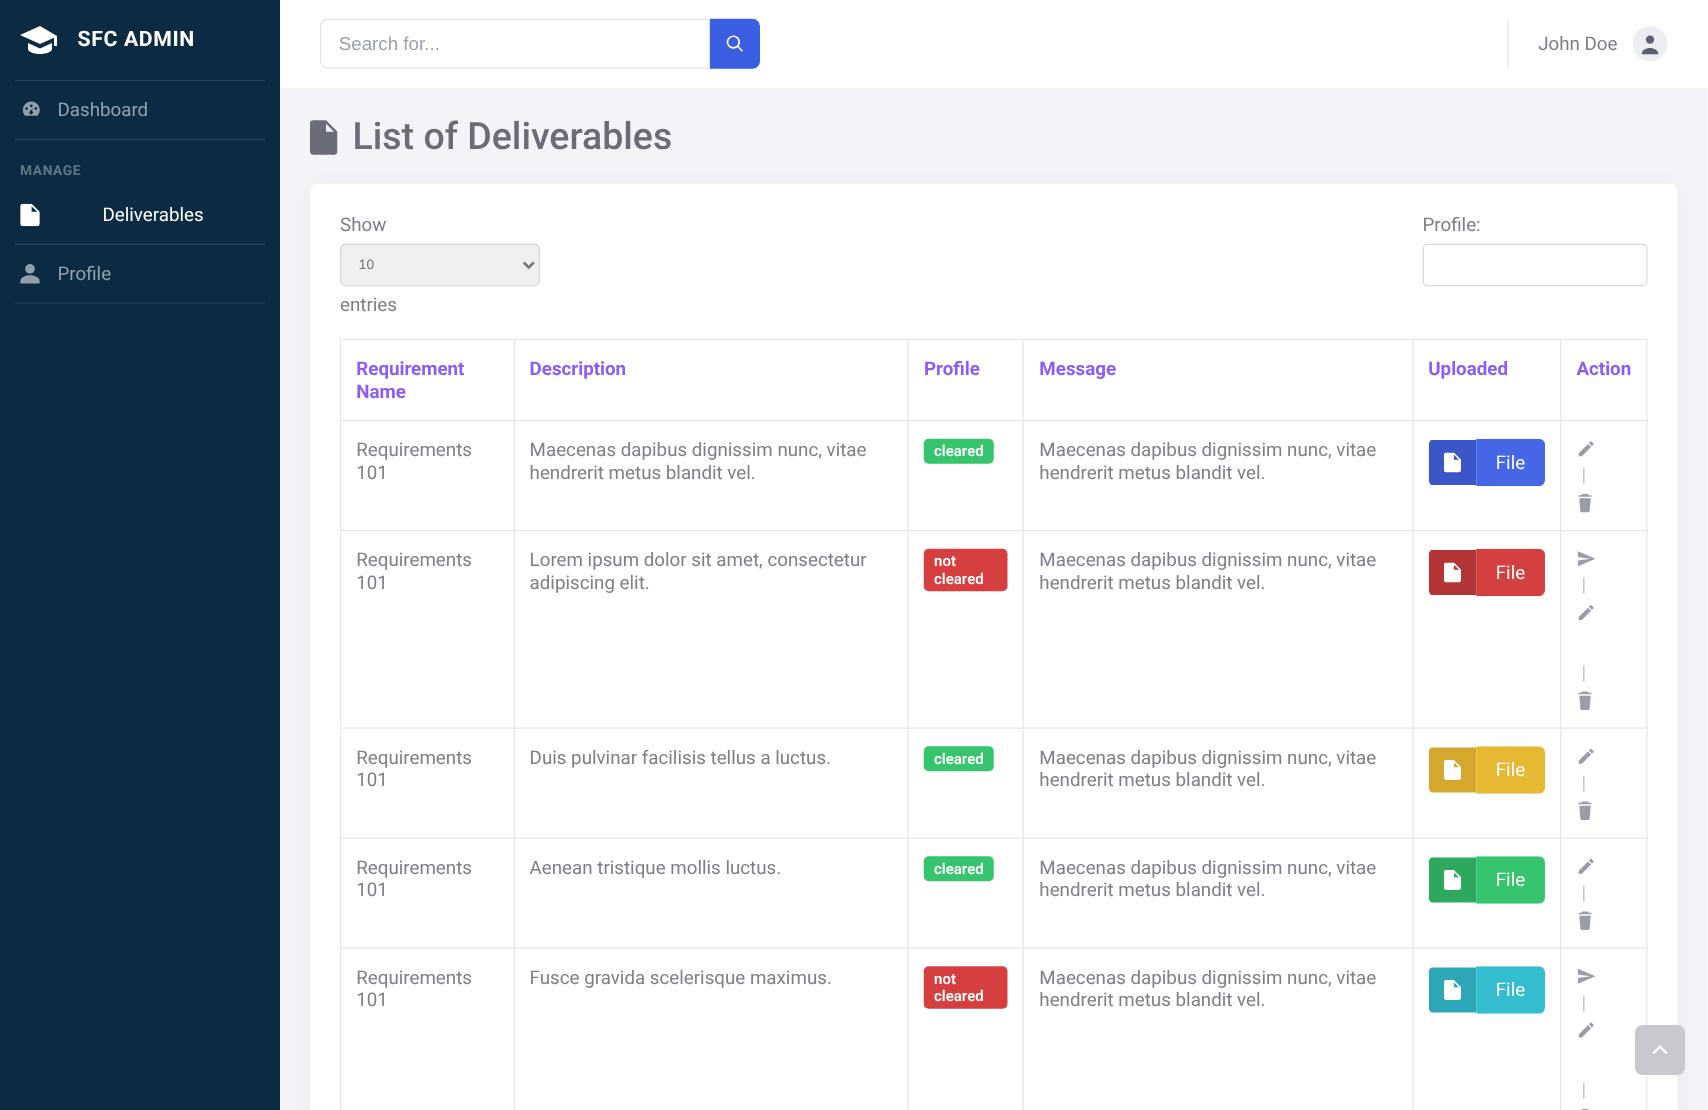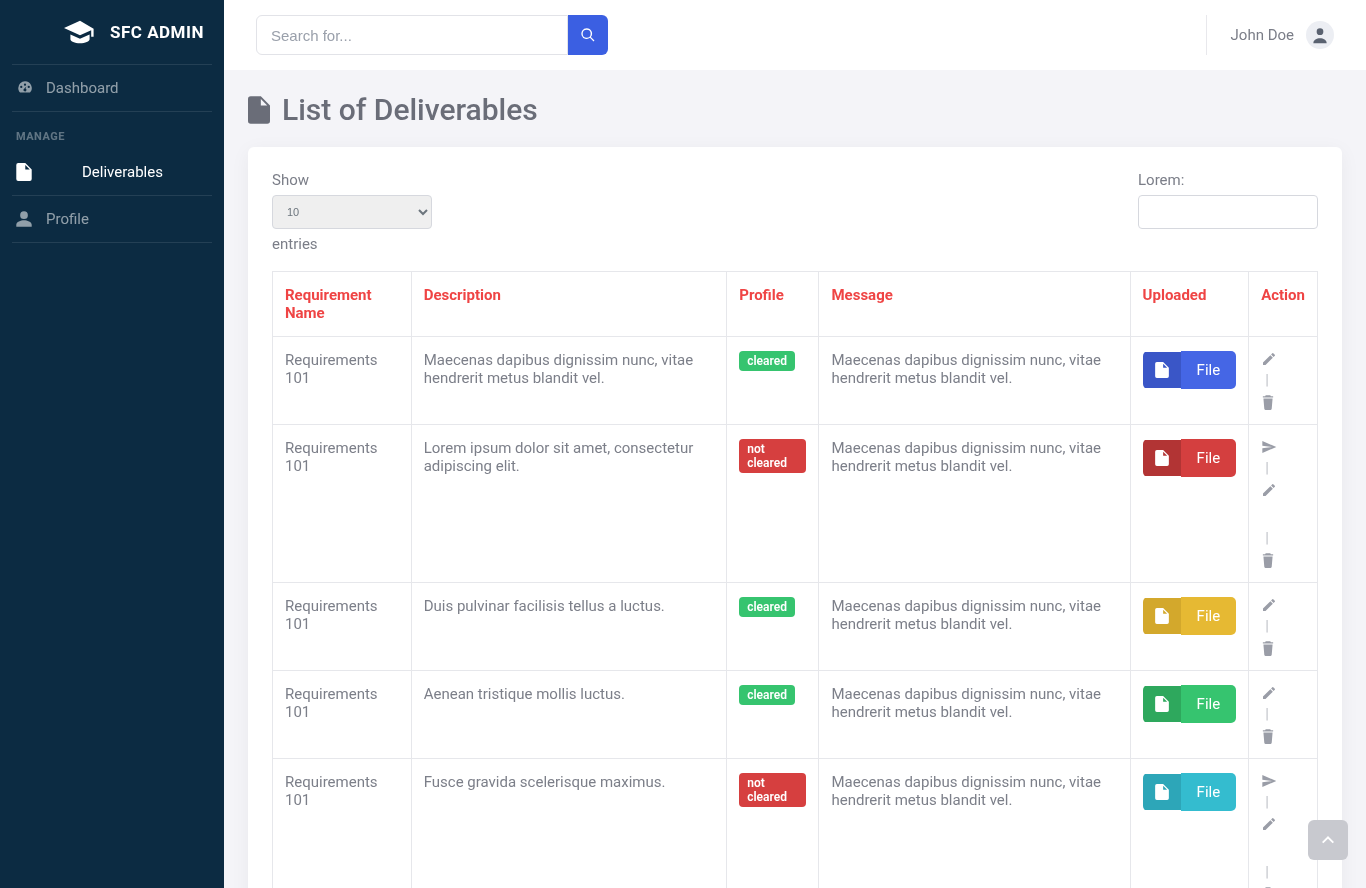--- a/index.html
+++ b/index.html
@@ -1,18 +1,18 @@
 <!DOCTYPE html>
 <html><head>
 <meta charset="utf-8">
 <style>
 * { box-sizing: border-box; margin: 0; padding: 0; }
 body { font-family: -apple-system, BlinkMacSystemFont, "Segoe UI", Roboto, sans-serif; background: #f4f4f8; color: #858791; overflow-x: hidden; }
 .sidebar { position: fixed; left: 0; top: 0; width: 224px; height: 100vh; background: #0c2b42; color: #fff; z-index: 10; }
-.brand { display: flex; align-items: center; padding: 20px 16px; font-weight: bold; font-size: 17px; letter-spacing: 0.5px; margin-left: 48px; }
+.brand { display: flex; align-items: center; padding: 20px 16px; font-weight: bold; font-size: 17px; letter-spacing: 0.5px; }
 .brand svg { margin-right: 14px; }
 .sidebar hr { border: none; border-top: 1px solid rgba(255,255,255,0.1); margin: 0 12px; }
 .nav-item { display: flex; align-items: center; padding: 14px 16px; color: rgba(255,255,255,0.55); font-size: 15px; cursor: pointer; }
 .nav-item.active { color: #fff; gap: 36px; }
 .nav-item .nav-icon { width: 20px; margin-right: 10px; display: inline-flex; }
 .nav-heading { padding: 18px 16px 6px; font-size: 11px; font-weight: 700; color: rgba(255,255,255,0.35); letter-spacing: 0.5px; }
 .topbar { position: fixed; left: 224px; right: 0; top: 0; height: 70px; background: #fff; display: flex; align-items: center; padding: 0 32px; z-index: 5; }
 .search-wrap { display: flex; }
 .search-input { width: 312px; height: 40px; border: 1px solid #e2e3e8; border-radius: 6px 0 0 6px; padding: 0 14px; font-size: 15px; color: #6c757d; outline: none; }
 .search-input::placeholder { color: #9aa0ab; }
@@ -24,21 +24,21 @@
 .page-title { display: flex; align-items: center; color: #6a6d78; font-size: 30px; font-weight: 500; margin-bottom: 20px; }
 .page-title svg { margin-right: 12px; }
 .card { background: #fff; border-radius: 6px; padding: 24px; box-shadow: 0 4px 20px rgba(0,0,0,0.05); overflow-x: auto; }
 .controls { display: flex; justify-content: space-between; margin-bottom: 18px; color: #7b7e88; font-size: 15px; }
 .controls label { display: block; margin-bottom: 6px; }
 .select-wrap select { width: 160px; height: 34px; border: 1px solid #d6d8de; border-radius: 4px; padding: 0 10px; font-size: 11px; color: #6c757d; }
 .entries-suffix { margin-top: 6px; }
 .search-table { width: 180px; height: 34px; border: 1px solid #d6d8de; border-radius: 4px; padding: 0 10px; font-size: 15px; }
 table { width: 100%; min-width: 1030px; border-collapse: collapse; }
 th, td { text-align: left; padding: 14px 12px; border: 1px solid #e6e7eb; vertical-align: top; font-size: 15px; }
-thead th, tfoot th { color: #ef4444; font-weight: 700; }
+thead th, tfoot th { color: #8b5cf6; font-weight: 700; }
 tbody td { color: #7c7f89; }
 .badge { display: inline-block; padding: 3px 8px; border-radius: 4px; font-size: 12px; font-weight: 600; color: #fff; }
 .badge.cleared { background: #36c46f; }
 .badge.not-cleared { background: #d63f3f; }
 .file-btn { display: inline-flex; align-items: center; border-radius: 5px; overflow: hidden; color: #fff; cursor: pointer; font-size: 15px; }
 .file-btn .file-icon-part { padding: 10px 12px; display: flex; align-items: center; }
 .file-btn .file-text-part { padding: 10px 16px; }
 .file-btn.primary .file-icon-part { background: #3a56c7; }
 .file-btn.primary .file-text-part { background: #4566e5; }
 .file-btn.danger .file-icon-part { background: #b23434; }
@@ -127,21 +127,21 @@
   <div class="card" data-interactable="false">
     <div class="controls" data-interactable="false">
       <div class="select-wrap" data-interactable="false">
         <label data-interactable="false">Show</label>
         <select data-interactable="true">
           <option>10</option>
         </select>
         <div class="entries-suffix" data-interactable="false">entries</div>
       </div>
       <div data-interactable="false">
-        <label data-interactable="false">Lorem:</label>
+        <label data-interactable="false">Profile:</label>
         <input class="search-table" data-interactable="true" style="">
       </div>
     </div>
 
     <table data-interactable="false">
       <thead>
         <tr data-interactable="false">
           <th data-interactable="true">Requirement Name</th>
           <th data-interactable="true">Description</th>
           <th data-interactable="true">Profile</th>

